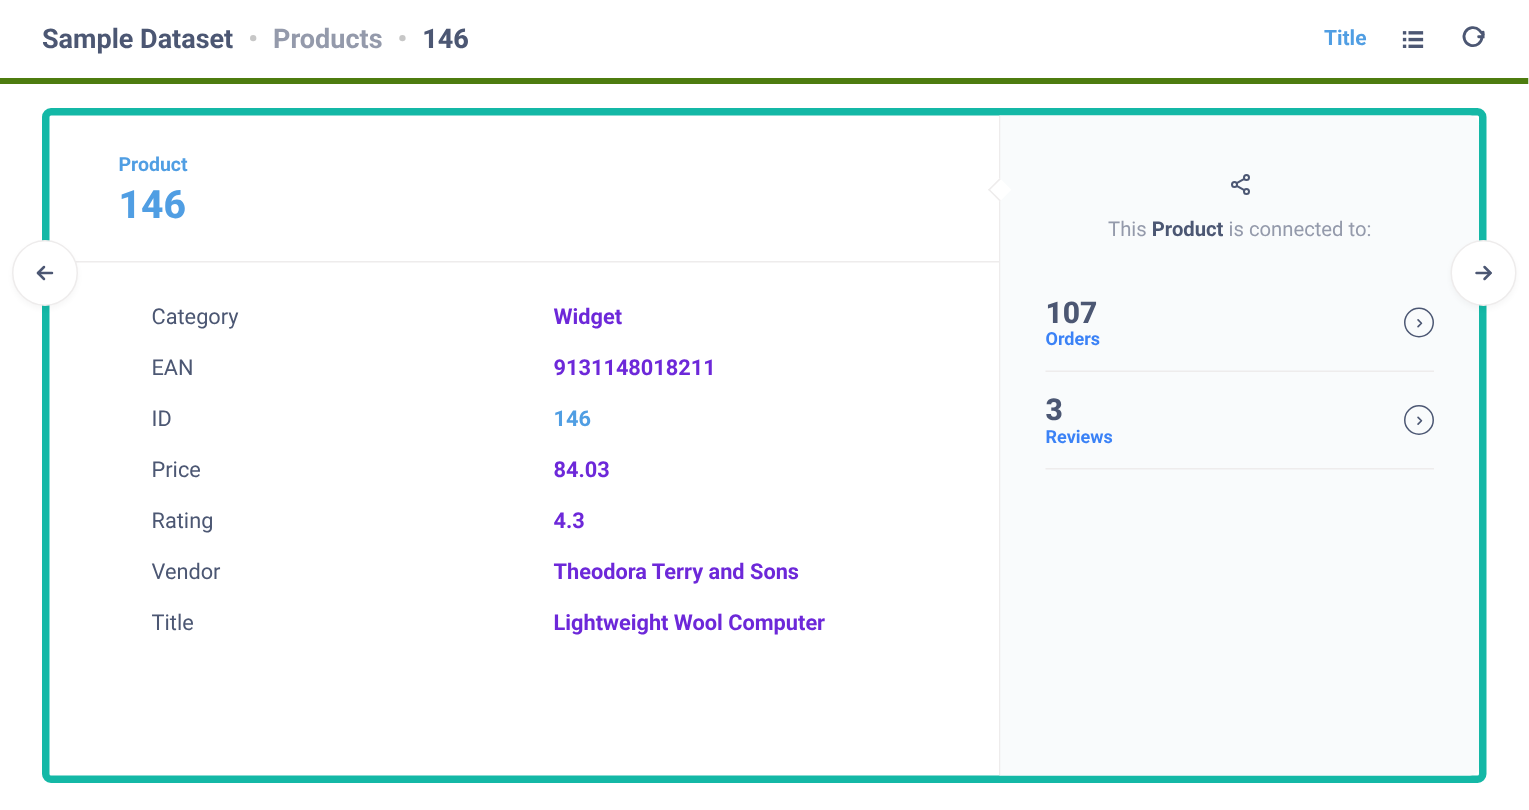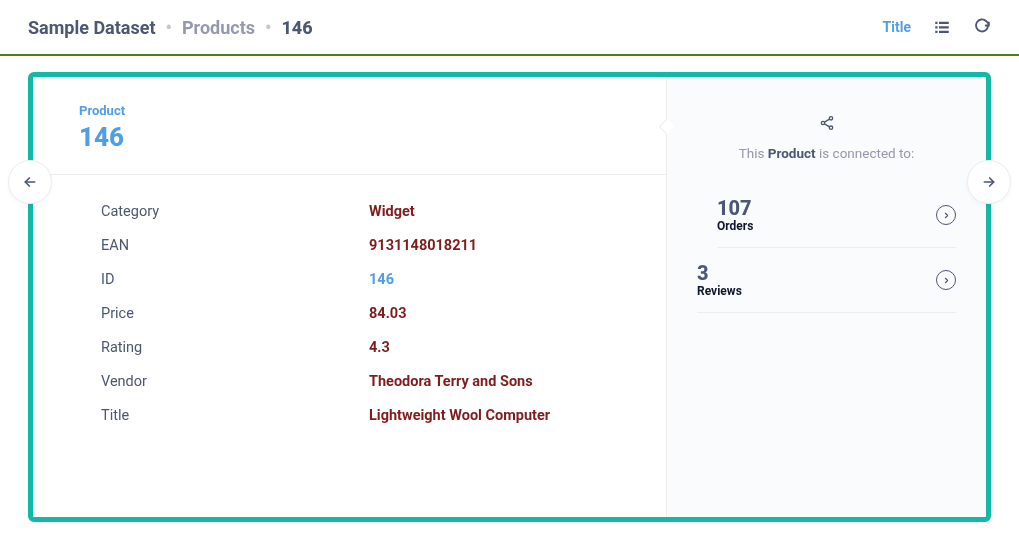--- a/index.html
+++ b/index.html
@@ -10,21 +10,21 @@
     width: 1019px;
     height: 540px;
     overflow: hidden;
   }
   .header {
     display: flex;
     align-items: center;
     justify-content: space-between;
     padding: 0 28px;
     height: 56px;
-    border-bottom: 2px solid #4d7c0f;
+    border-bottom: 4px solid #4d7c0f;
   }
   .breadcrumb {
     display: flex;
     align-items: center;
     font-size: 18px;
     font-weight: 700;
     color: #4C5773;
   }
   .bc-sep {
     margin: 0 10px;
@@ -95,21 +95,21 @@
     align-items: flex-end;
     margin-bottom: 17px;
   }
   .field-label {
     width: 268px;
     color: #4C5773;
     font-size: 14.5px;
     font-weight: 400;
   }
   .field-value {
-    color: #7f1d1d;
+    color: #6d28d9;
     font-size: 14.5px;
     font-weight: 700;
   }
   .field-value.link { color: #509EE3; font-weight: 700; cursor: pointer; }
 
   .card-right {
     width: 320px;
     background: #F9FBFC;
     border-left: 1px solid #eeecec;
     border-top-right-radius: 6px;
@@ -142,30 +142,30 @@
 
   .related-list { padding: 0 30px; }
   .related-item {
     display: flex;
     align-items: center;
     justify-content: space-between;
     padding: 14px 0;
     border-bottom: 1px solid #eeecec;
     cursor: pointer;
   }
-  .related-item:first-child { padding-top: 6px; margin-left: 20px; }
+  .related-item:first-child { padding-top: 6px; }
   .related-count {
     font-size: 20px;
     font-weight: 800;
     color: #4C5773;
     line-height: 1.1;
   }
   .related-label {
     font-size: 12px;
-    color: #0f172a;
+    color: #3b82f6;
     font-weight: 700;
   }
   .chev-circle {
     width: 20px;
     height: 20px;
     border: 1.5px solid #4C5773;
     border-radius: 50%;
     display: flex;
     align-items: center;
     justify-content: center;

